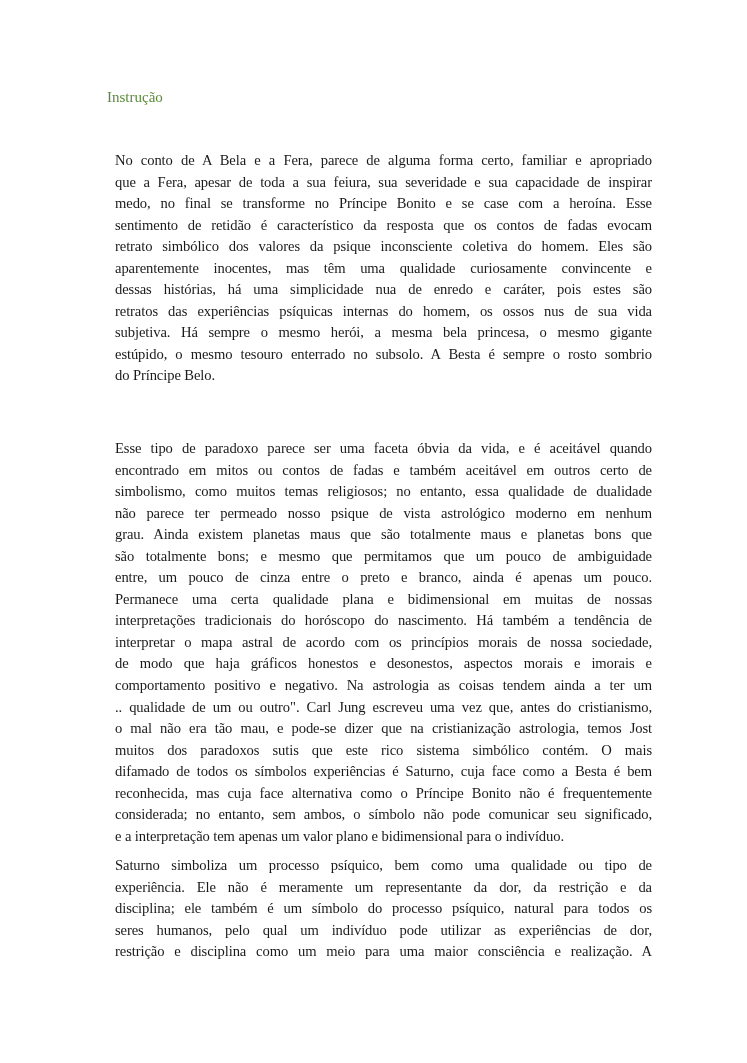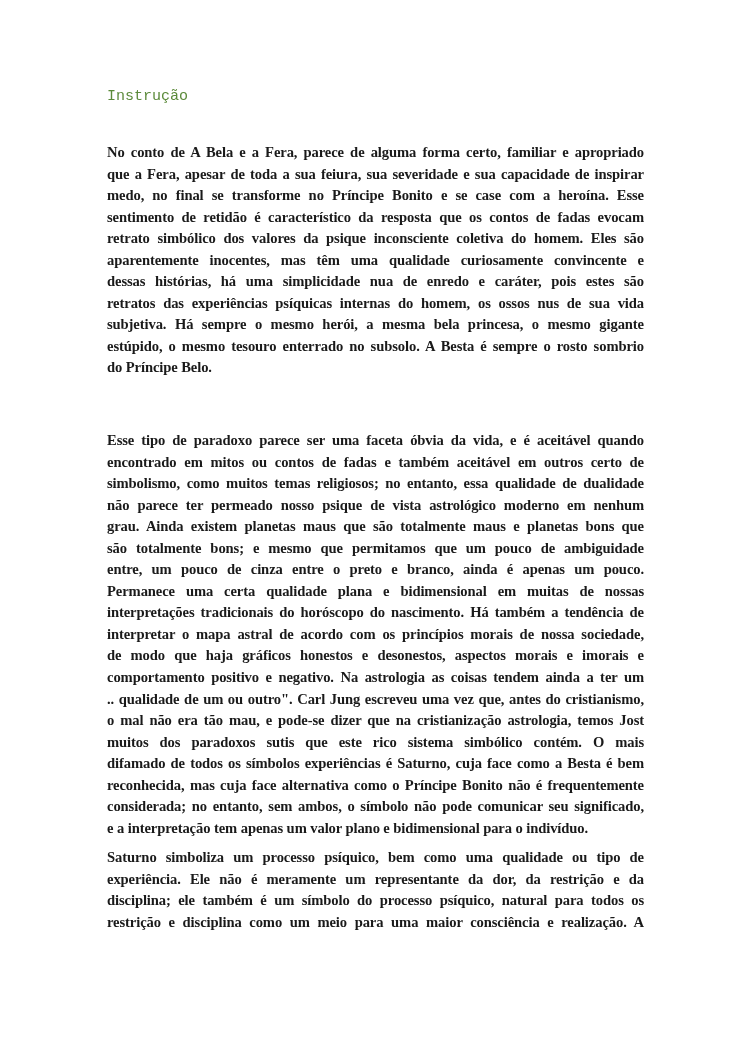--- a/index.html
+++ b/index.html
@@ -15,36 +15,35 @@
     }
     .page {
       position: absolute;
       left: 107px;
       top: 86px;
       width: 537px;
       font-family: "Liberation Serif", "DejaVu Serif", serif;
       color: #1a1a1a;
     }
     .heading {
-      font-family: Liberation Mono, monospace;
+      font-family: Liberation Serif, serif;
       font-size: 15px;
       color: #5b8a3a;
       margin: 0;
       height: 22px;
       line-height: 22px;
       font-weight: normal;
     }
     .para {
       font-size: 14.6px;
       line-height: 21.55px;
       text-align: justify;
-      margin: 0;
+      margin: 8px;
       word-spacing: 0px;
       letter-spacing: -0.1px;
-      font-weight: bold;
     }
     .line {
       display: block;
       text-align: justify;
       text-align-last: justify;
       white-space: nowrap;
       height: 21.55px;
     }
     .line.last {
       text-align-last: left;
@@ -92,15 +91,16 @@
     <span class="line">difamado de todos os símbolos  experiências é Saturno, cuja face como a  Besta é bem</span>
     <span class="line">reconhecida, mas cuja face alternativa como o Príncipe Bonito não é frequentemente</span>
     <span class="line">considerada; no entanto, sem ambos, o  símbolo não pode comunicar seu significado,</span>
     <span class="line last">e a interpretação tem apenas um valor plano e bidimensional para o indivíduo.</span>
   </div>
 
   <div class="para p3">
     <span class="line">Saturno simboliza um processo psíquico, bem como uma qualidade ou tipo de</span>
     <span class="line">experiência. Ele não é meramente um representante da dor, da restrição e da</span>
     <span class="line">disciplina; ele também é um símbolo do processo psíquico, natural para todos os</span>
+    <span class="line">seres humanos, pelo qual um indivíduo pode utilizar as experiências de dor,</span>
     <span class="line">restrição e disciplina como um meio para uma maior consciência e realização. A</span>
   </div>
 </div>
 
 </body></html>

